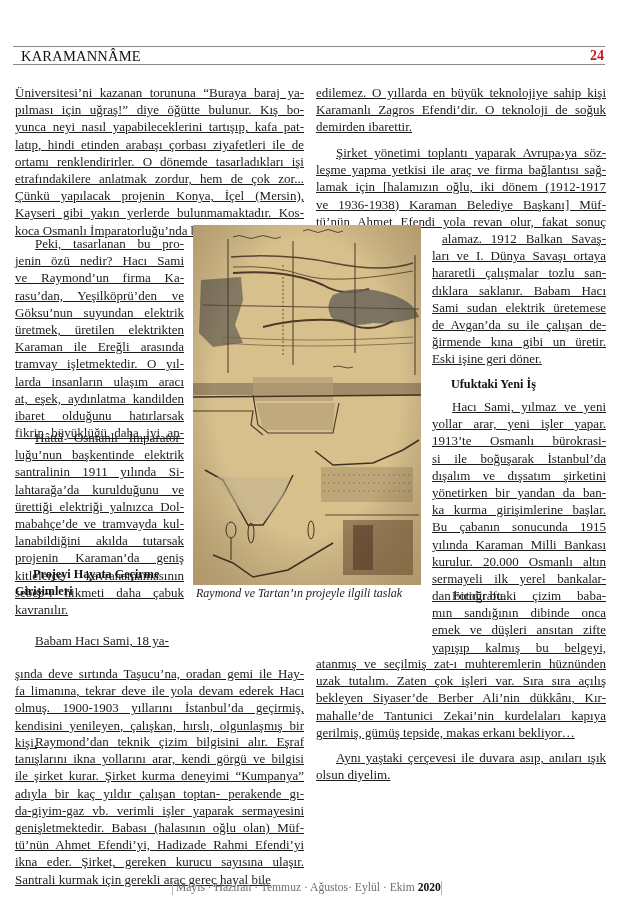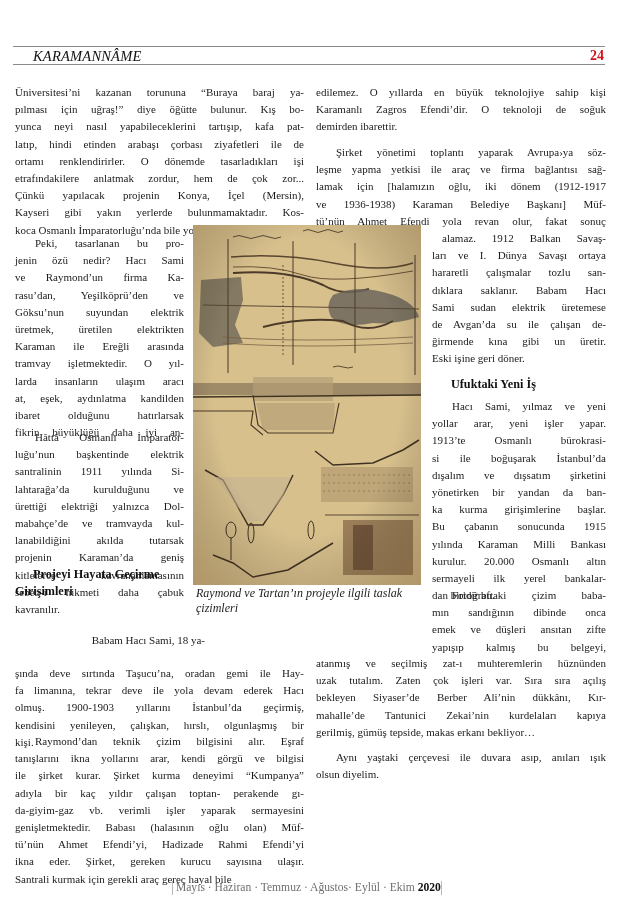--- a/index.html
+++ b/index.html
@@ -1,21 +1,21 @@
 <!DOCTYPE html>
 <html><head>
 <meta charset="utf-8">
 <style>
   html, body { margin:0; padding:0; background:#ffffff; }
   body { width:637px; height:900px; position:relative; overflow:hidden;
          font-family:"Liberation Serif","DejaVu Serif",serif; color:#1a1a1a; }
   .hdr-line { position:absolute; left:13px; width:592px; height:1px; background:#8a8a8a; }
-  .hdr-title { position:absolute; left:33px; top:48px; font-size:14.5px; letter-spacing:0.2px; color:#111;font-style:italic; }
+  .hdr-title { position:absolute; left:21px; top:48px; font-size:14.5px; letter-spacing:0.2px; color:#111; }
   .hdr-page { position:absolute; right:33px; top:48px; font-size:14px; font-weight:bold; color:#d4101e; }
-  .txt { position:absolute; font-size:11px; line-height:17.2px; text-align:justify; color:#1b1b1b; }
+  .txt { position:absolute; font-size:13px; line-height:17.2px; text-align:justify; color:#1b1b1b;text-decoration:underline; }
   .line { display:block; text-align:justify; text-align-last:justify; white-space:nowrap; }
   .line.last { text-align-last:left; }
   .heading { position:absolute; font-weight:bold; font-size:12.2px; line-height:17px; color:#111; }
   .caption { position:absolute; font-style:italic; font-size:12px; line-height:15px; color:#222; }
   .photo { position:absolute; left:193px; top:225px; width:228px; height:360px;
            background:linear-gradient(180deg,#d9be86 0%,#d7bc8a 30%,#cfb285 55%,#d3b98c 80%,#c9ad84 100%); overflow:hidden; }
   .footer { position:absolute; left:172px; top:881px; font-size:11.6px; color:#6f6f6f; white-space:nowrap; }
   .footer .bar { display:inline-block; width:1px; height:14px; background:#b8b8b8; vertical-align:middle; }
   .footer .year { color:#111; font-weight:bold; }
 </style>
@@ -65,21 +65,21 @@
     <span class="line">kitlelerce kavranamamasının</span>
     <span class="line">sebeb-i hikmeti daha çabuk</span>
     <span class="line last">kavranılır.</span>
   </div>
 
 <div class="heading" style="left:15px; top:566px; width:170px;">
   <span style="display:block; padding-left:18px;">Projeyi Hayata Geçirme</span>
   <span style="display:block;">Girişimleri</span>
 </div>
 
-<div class="txt" style="left:35px; top:632px; width:170px; text-align:right;">
+<div class="txt" style="left:35px; top:632px; width:170px; text-align:left;">
   <span>Babam Hacı Sami, 18 ya-</span>
 </div>
 <div class="txt" style="left:15px; top:649px; width:289px;margin-top:16px;" id="lp4">
     <span class="line">şında deve sırtında Taşucu’na, oradan gemi ile Hay-</span>
     <span class="line">fa limanına, tekrar deve ile yola devam ederek Hacı</span>
     <span class="line">olmuş. 1900-1903 yıllarını İstanbul’da geçirmiş,</span>
     <span class="line">kendisini yenileyen, çalışkan, hırslı, olgunlaşmış bir</span>
     <span class="line last">kişi.</span>
   </div>
 <div class="txt" style="left:15px; top:733px; width:289px;" id="lp5">
@@ -204,20 +204,19 @@
     <ellipse cx="38" cy="305" rx="5" ry="8" fill="none" stroke="#3f3222" stroke-width="1"></ellipse>
     <line x1="38" y1="313" x2="38" y2="335" stroke="#3f3222"></line>
     <ellipse cx="58" cy="308" rx="3" ry="10" fill="none" stroke="#3f3222" stroke-width="1"></ellipse>
     <ellipse cx="118" cy="305" rx="3" ry="9" fill="none" stroke="#3f3222" stroke-width="1"></ellipse>
     <rect x="0" y="0" width="228" height="360" fill="url(#vig)"></rect>
   </svg>
 </div>
 
 <div class="caption" style="left:196px; top:586px; width:230px;">
   <span style="display:block;">Raymond ve Tartan’ın projeyle ilgili taslak</span>
-  <span style="display:block;">çizimleri</span>
 </div>
 
 <div class="footer">
   <span class="bar"></span>
   <span>Mayıs · Haziran · Temmuz · Ağustos· Eylül · Ekim</span>
   <span class="year">2020</span><span class="bar"></span>
 </div>
 
 </body></html>

